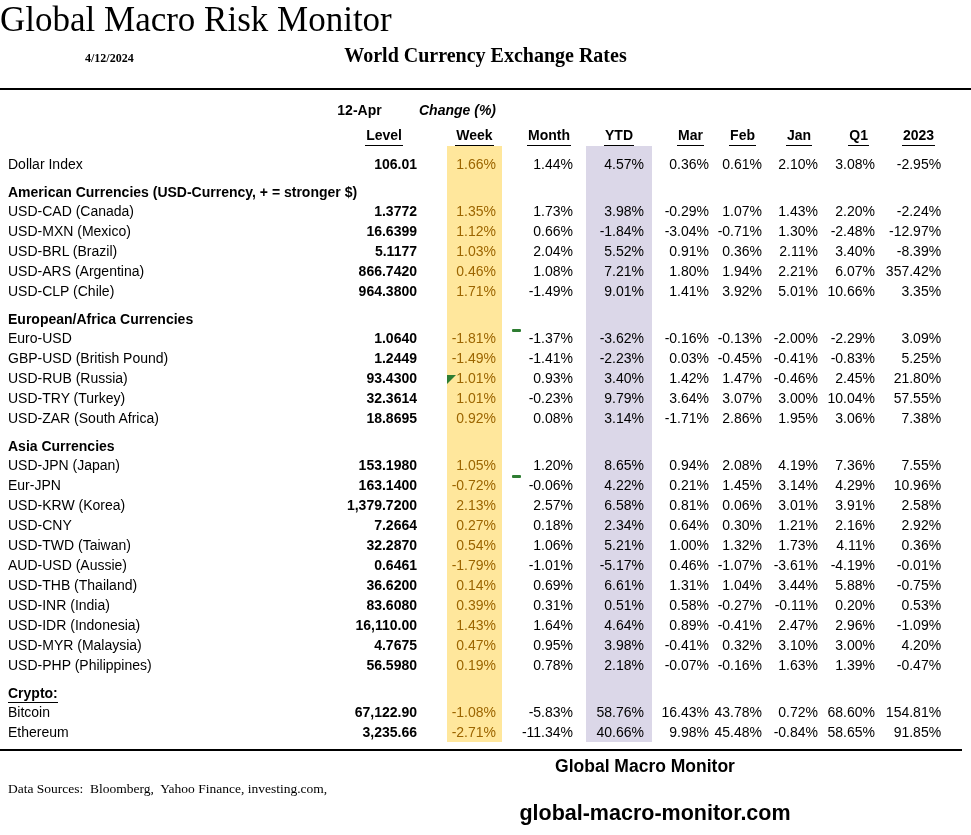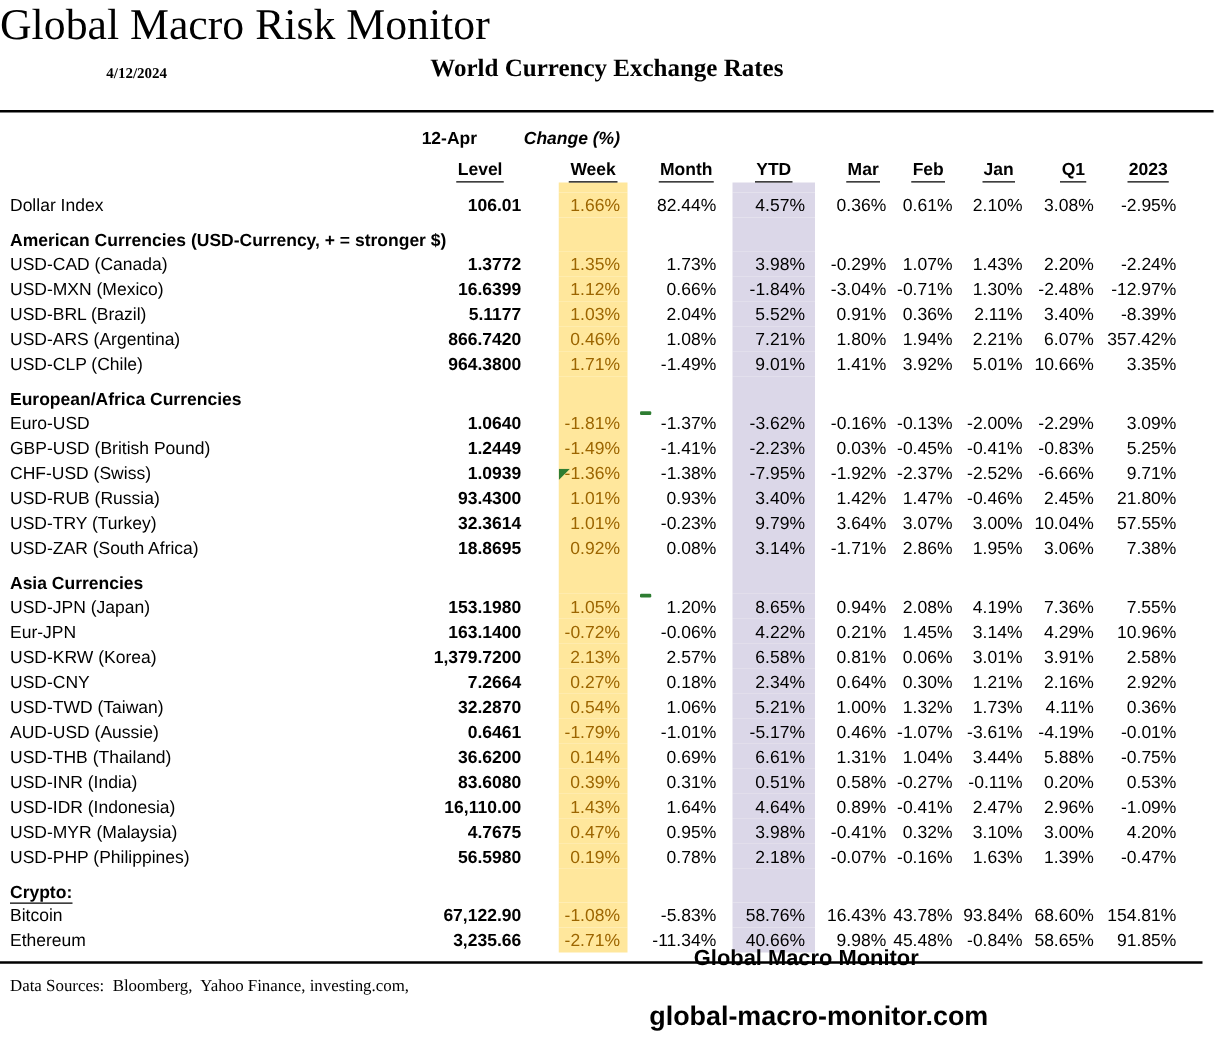--- a/index.html
+++ b/index.html
@@ -146,21 +146,21 @@
           <td></td>
           <td></td>
           <td class="band-y"></td>
           <td colspan="5"></td>
         </tr>
         <tr class="datarow">
           <td class="lbl">Dollar Index</td>
           <td class="num level">106.01</td>
           <td></td>
           <td class="num week band-w">1.66%</td>
-          <td class="num month">82.44%</td>
+          <td class="num month">1.44%</td>
           <td></td>
           <td class="num ytd band-y">4.57%</td>
           <td class="num mar">0.36%</td>
           <td class="num feb">0.61%</td>
           <td class="num jan">2.10%</td>
           <td class="num q1">3.08%</td>
           <td class="num y2023">-2.95%</td>
         </tr>
         <tr class="section">
           <td class="lbl sec" colspan="2"><span>American Currencies (USD-Currency, + = stronger $)</span></td>
@@ -272,34 +272,20 @@
           <td class="num month">-1.41%</td>
           <td></td>
           <td class="num ytd band-y">-2.23%</td>
           <td class="num mar">0.03%</td>
           <td class="num feb">-0.45%</td>
           <td class="num jan">-0.41%</td>
           <td class="num q1">-0.83%</td>
           <td class="num y2023">5.25%</td>
         </tr>
         <tr class="datarow">
-          <td class="lbl">CHF-USD (Swiss)</td>
-          <td class="num level">1.0939</td>
-          <td></td>
-          <td class="num week band-w">-1.36%</td>
-          <td class="num month">-1.38%</td>
-          <td></td>
-          <td class="num ytd band-y">-7.95%</td>
-          <td class="num mar">-1.92%</td>
-          <td class="num feb">-2.37%</td>
-          <td class="num jan">-2.52%</td>
-          <td class="num q1">-6.66%</td>
-          <td class="num y2023">9.71%</td>
-        </tr>
-        <tr class="datarow">
           <td class="lbl">USD-RUB (Russia)</td>
           <td class="num level">93.4300</td>
           <td></td>
           <td class="num week band-w">1.01%</td>
           <td class="num month">0.93%</td>
           <td></td>
           <td class="num ytd band-y">3.40%</td>
           <td class="num mar">1.42%</td>
           <td class="num feb">1.47%</td>
           <td class="num jan">-0.46%</td>
@@ -509,21 +495,21 @@
         <tr class="datarow">
           <td class="lbl">Bitcoin</td>
           <td class="num level">67,122.90</td>
           <td></td>
           <td class="num week band-w">-1.08%</td>
           <td class="num month">-5.83%</td>
           <td></td>
           <td class="num ytd band-y">58.76%</td>
           <td class="num mar">16.43%</td>
           <td class="num feb">43.78%</td>
-          <td class="num jan">93.84%</td>
+          <td class="num jan">0.72%</td>
           <td class="num q1">68.60%</td>
           <td class="num y2023">154.81%</td>
         </tr>
         <tr class="datarow">
           <td class="lbl">Ethereum</td>
           <td class="num level">3,235.66</td>
           <td></td>
           <td class="num week band-w">-2.71%</td>
           <td class="num month">-11.34%</td>
           <td></td>

